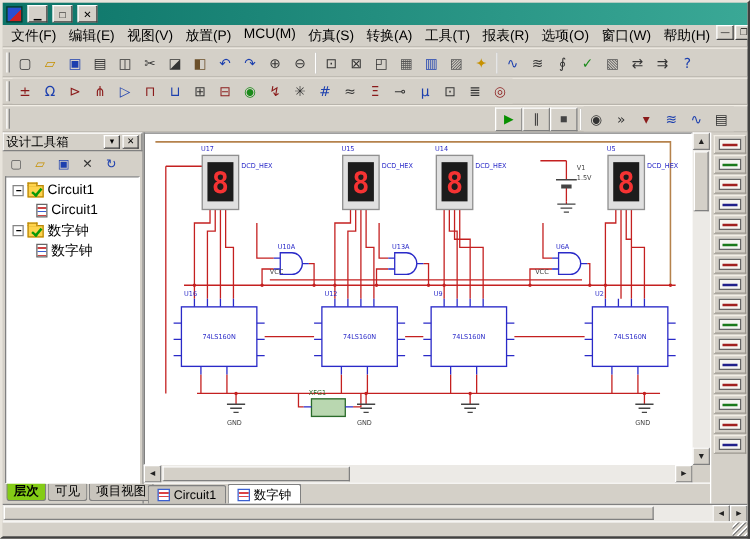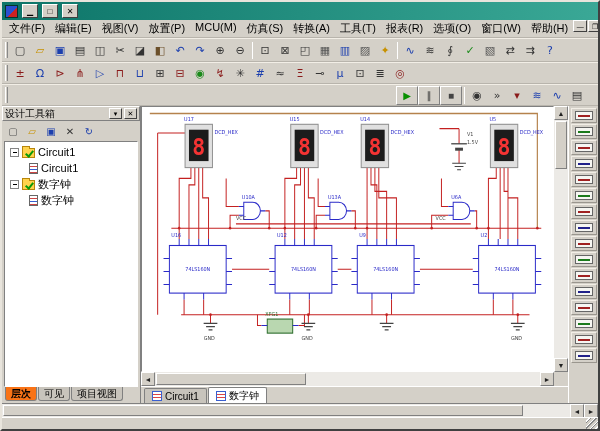--- a/index.html
+++ b/index.html
@@ -30,21 +30,21 @@
         justify-content:center;font-size:11px;padding:0;font-family:"DejaVu Sans",sans-serif;cursor:default;}
   .inuse{width:54px;height:16px;background:#fff;border:1px solid;border-color:#808080 #fff #fff #808080;
          font-size:9px;display:flex;align-items:center;padding:0 3px;margin-left:2px;}
   .inuse2{width:30px;}
   .sp392{width:386px;flex:none;}
   .simbtn{width:22px;height:19px;flex:none;background:#d4d0c8;border:1px solid;border-color:#fff #808080 #808080 #fff;
           font-size:10px;line-height:15px;text-align:center;padding:0;}
   .simbtn.play{color:#089000;} .simbtn.pause{color:#333;} .simbtn.stop{color:#444;}
   
   .main{flex:1;display:flex;min-height:0;}
-  .dock-left{width:139px;flex:none;display:flex;flex-direction:column;border-right:1px solid #808080;}
+  .dock-left{width:113px;flex:none;display:flex;flex-direction:column;border-right:1px solid #808080;}
   .dock-title{height:15px;flex:none;display:flex;align-items:center;font-size:10px;padding:0 2px;gap:2px;
               border:1px solid;border-color:#fff #808080 #808080 #fff;background:#d4d0c8;}
   .dock-title-text{flex:1;white-space:nowrap;overflow:hidden;}
   .dkbtn{width:13px;height:11px;flex:none;background:#d4d0c8;border:1px solid;border-color:#fff #404040 #404040 #fff;
          font-size:7px;line-height:8px;text-align:center;padding:0;}
   .dock-tb{height:20px;flex:none;display:flex;align-items:center;gap:1px;padding:1px 2px;}
   .dock-tb .tbtn{width:18px;height:17px;font-size:10px;}
   .tree{flex:1;background:#fff;border:1px solid;border-color:#808080 #fff #fff #808080;margin:0 2px;overflow:hidden;
         padding-top:2px;}
   .tree-item{display:flex;align-items:center;height:16px;gap:3px;padding-left:5px;cursor:default;}
@@ -55,21 +55,21 @@
   .folder-icon::before{content:"";position:absolute;top:-3px;left:-1px;width:6px;height:2px;background:#ffd34d;
                        border:1px solid #b8860b;border-bottom:none;}
   .folder-icon::after{content:"";position:absolute;left:4px;top:0px;width:3px;height:6px;border-right:2px solid #0a9a0a;
                       border-bottom:2px solid #0a9a0a;transform:rotate(40deg);}
   .page-icon{width:9px;height:11px;flex:none;border:1px solid #666;
              background:repeating-linear-gradient(180deg,#fff 0 2px,#c44 2px 3px,#fff 3px 5px,#3a5fd0 5px 6px);}
   .tree-label{white-space:nowrap;}
   .dock-tabs{height:16px;flex:none;display:flex;align-items:flex-start;padding:0 3px;gap:1px;}
   .dock-tab{padding:0 5px;font-size:10px;height:14px;line-height:13px;border:1px solid #808080;border-top:none;
             border-radius:0 0 3px 3px;background:#c8c4bc;white-space:nowrap;cursor:default;}
-  .dock-tab.active{background:#f97316;font-weight:bold;}
+  .dock-tab.active{background:#84cc16;font-weight:bold;}
   
   .workspace{flex:1;display:flex;flex-direction:column;min-width:0;}
   .canvas-row{flex:1;display:flex;min-height:0;}
   .canvas{flex:1;background:#fff;border:1px solid;border-color:#808080 #fff #fff #808080;position:relative;overflow:hidden;}
   .canvas svg{display:block;width:100%;height:100%;}
   .vscroll{width:14px;flex:none;background:#eceae6;display:flex;flex-direction:column;}
   .sbtn{width:14px;height:14px;flex:none;background:#d4d0c8;border:1px solid;border-color:#fff #808080 #808080 #fff;
         font-size:7px;line-height:11px;text-align:center;padding:0;color:#222;}
   .vthumb{height:48px;margin:1px;background:#d4d0c8;border:1px solid;border-color:#fff #808080 #808080 #fff;}
   .vspace{flex:1;}

